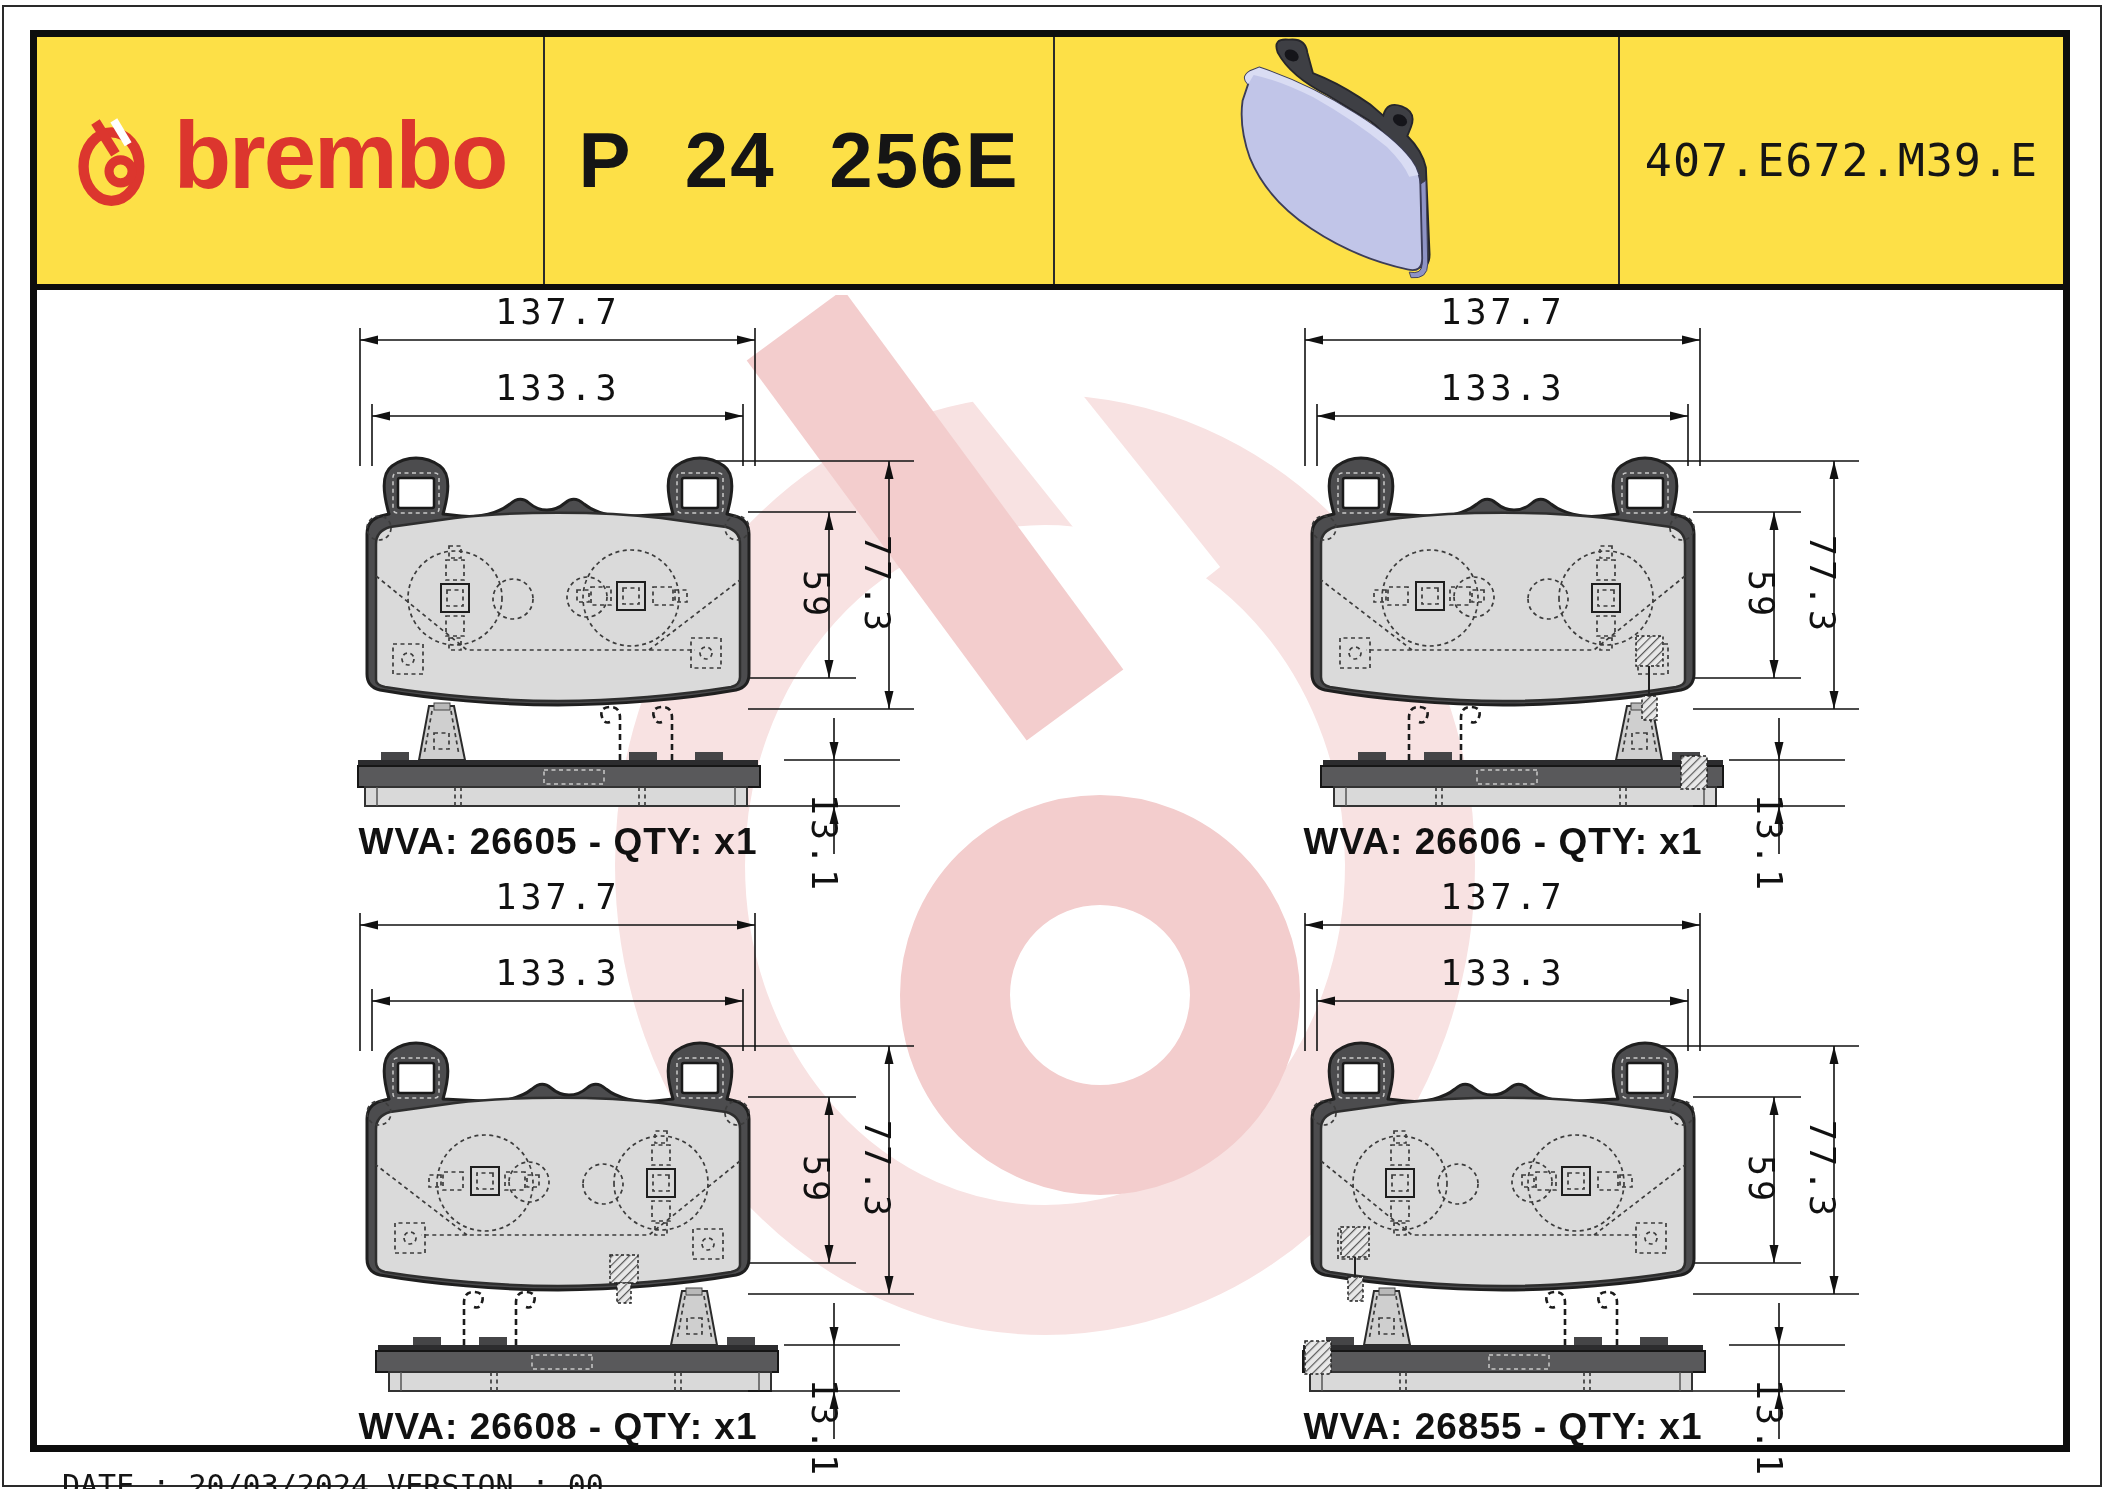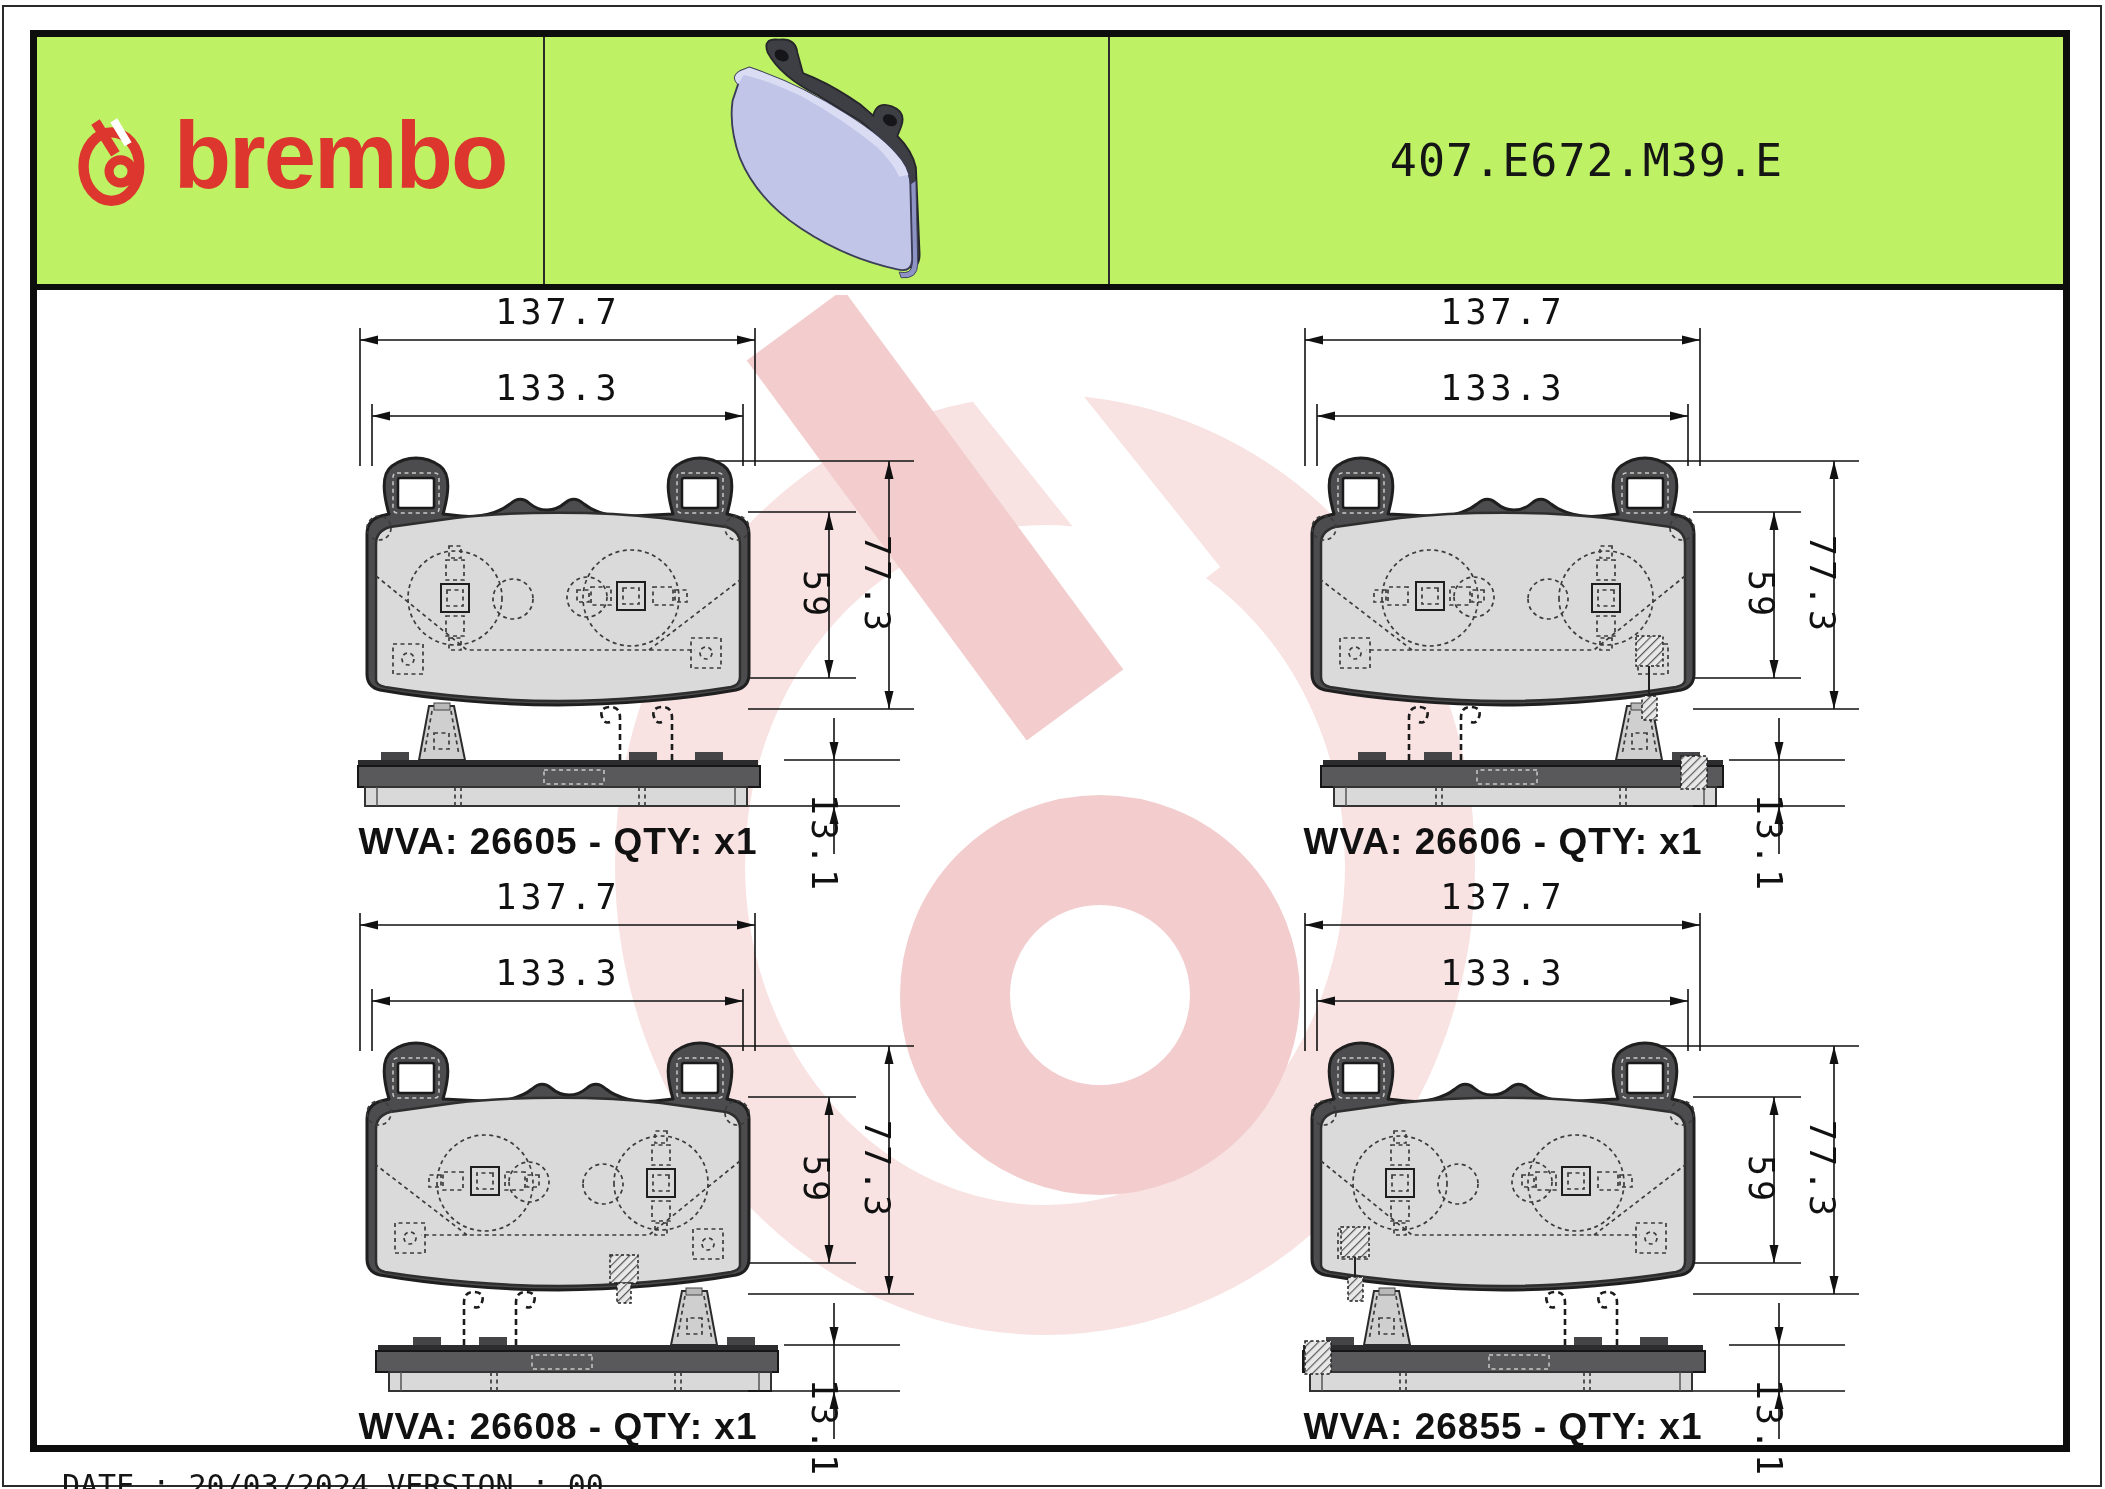--- a/index.html
+++ b/index.html
@@ -7,21 +7,21 @@
        font-family:"Liberation Sans",sans-serif;color:#111;}
 
   
   .outer-border{position:absolute;left:2px;top:5px;width:2096px;height:1478px;
                 border:2px solid #2a2a2a;}
   .main-box{position:absolute;left:30px;top:30px;width:2040px;height:1422px;
             border:7px solid #0d0d0d;box-sizing:border-box;background:transparent;}
 
   
   .header{position:absolute;left:0;top:0;width:100%;height:253px;
-          border-bottom:6px solid #0d0d0d;display:flex;box-sizing:border-box;background:#bef264;z-index:3;}
+          border-bottom:6px solid #0d0d0d;display:flex;box-sizing:border-box;background:#fde047;z-index:3;}
   .hcell{height:100%;display:flex;align-items:center;justify-content:center;box-sizing:border-box;}
   .cell-logo{width:508px;border-right:2px solid #2b2b2b;}
   .cell-part{width:510px;border-right:2px solid #2b2b2b;}
   .cell-image{width:565px;border-right:2px solid #2b2b2b;}
   .cell-code{flex:1;}
   .logo-group{display:flex;align-items:center;gap:18px;}
   .brand-text{font-size:94px;font-weight:700;letter-spacing:-2px;color:var(--brand-red);
               line-height:1;padding-bottom:10px;}
   .part-number{font-size:78px;font-weight:700;letter-spacing:2px;word-spacing:30px;color:#151515;}
   .catalog-code{font-family:"DejaVu Sans Mono",monospace;font-size:45px;color:#151515;letter-spacing:1px;}
@@ -144,20 +144,23 @@
           <svg width="82" height="104" viewBox="0 0 103 130">
             <ellipse cx="47" cy="72" rx="35" ry="43" fill="none" stroke="var(--brand-red)" stroke-width="13"></ellipse>
             <line x1="50" y1="14" x2="68" y2="44" stroke="#ffffff" stroke-width="10"></line>
             <line x1="27" y1="16" x2="52" y2="56" stroke="var(--brand-red)" stroke-width="12.5"></line>
             <circle cx="58.5" cy="78" r="14.5" fill="none" stroke="var(--brand-red)" stroke-width="11.5"></circle>
           </svg>
           <span class="brand-text">brembo</span>
         </div>
       </div>
 
+      <div class="hcell cell-part">
+        <span class="part-number">P 24 256E</span>
+      </div>
 
       <div class="hcell cell-image">
         <svg width="300" height="250" viewBox="0 0 320 270">
           <path d="M 96 18 Q 90 2 108 4 Q 126 2 128 18 L 134 40 Q 160 50 184 66 L 196 74 L 210 86 Q 214 70 230 76 Q 246 82 240 98 L 236 108 Q 252 124 256 142 L 260 236 Q 260 252 246 250 L 234 246 L 230 150 Q 224 112 196 92 L 150 64 Q 110 44 96 18 Z" fill="#3e3f44" stroke="#26262b" stroke-width="2"></path>
           <ellipse cx="111" cy="21" rx="8" ry="6" transform="rotate(28 111 21)" fill="#15151a"></ellipse>
           <ellipse cx="228" cy="91" rx="8" ry="6" transform="rotate(28 228 91)" fill="#15151a"></ellipse>
           <path d="M 250 160 L 252 246 Q 252 258 238 255 L 240 261 Q 258 263 258 246 L 256 156 Z" fill="#8e93c6" stroke="#3c3d58" stroke-width="1"></path>
           <path d="M 64 52 Q 56 44 66 38 L 76 34 Q 130 52 180 84 Q 222 110 240 134 Q 250 148 250 160 L 252 240 Q 252 256 236 252 Q 180 240 132 208 Q 84 176 66 132 Q 54 98 58 70 Z" fill="var(--pad-lavender)" stroke="#3c3d58" stroke-width="2"></path>
           <path d="M 64 52 Q 56 44 66 38 L 76 34 Q 130 52 180 84 Q 222 110 240 134 Q 246 142 248 150 L 238 152 Q 232 138 214 120 Q 180 92 134 66 Q 98 48 70 42 Z" fill="#d9dcf3" stroke="none"></path>
         </svg>

